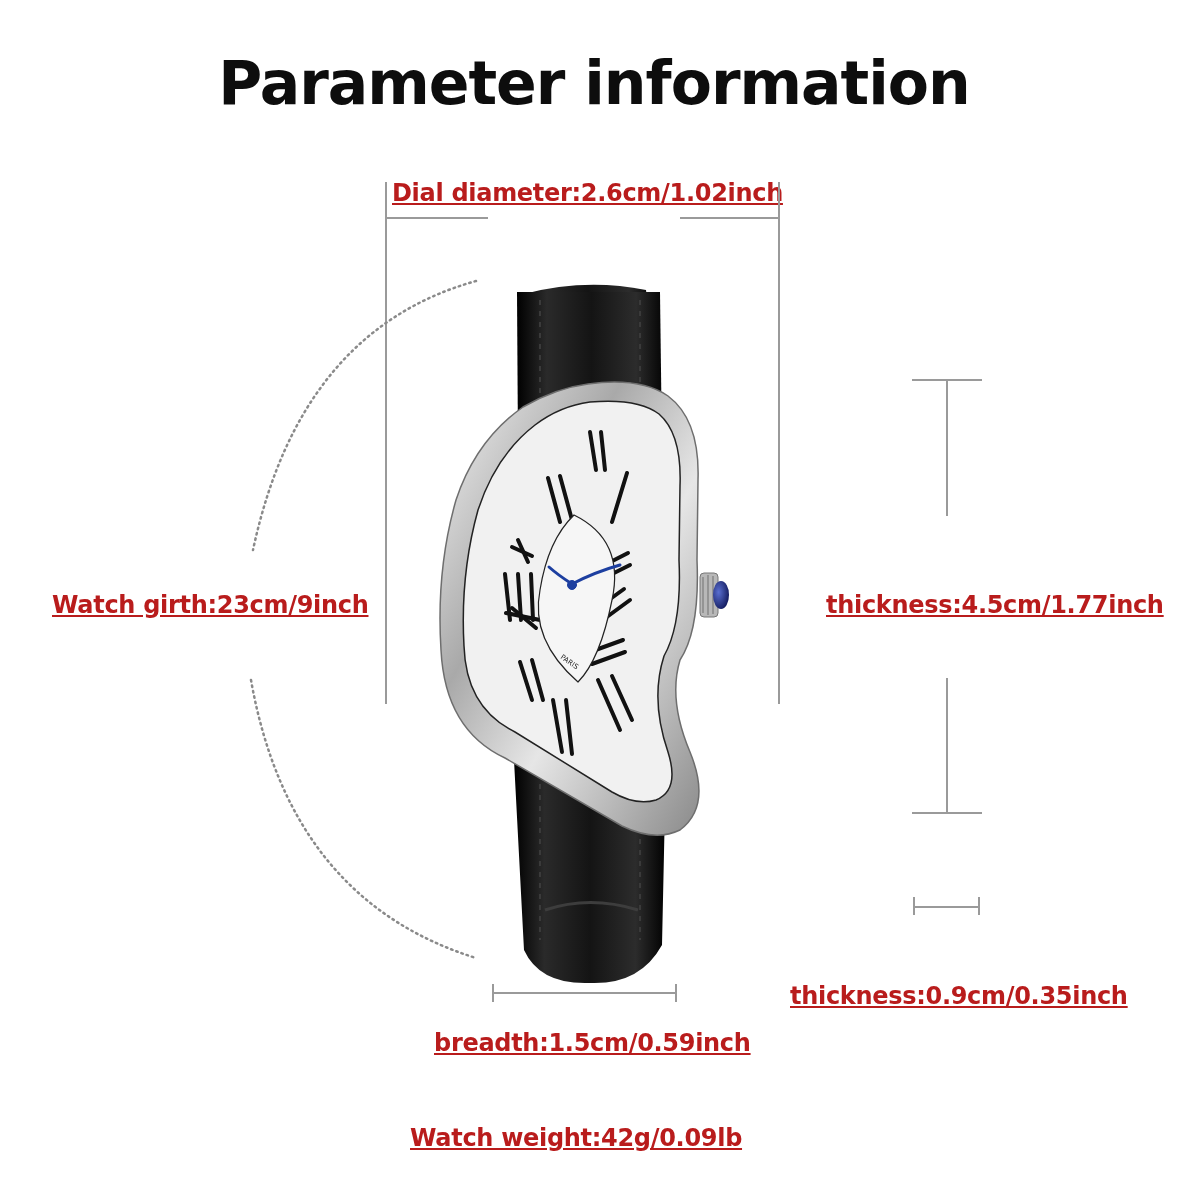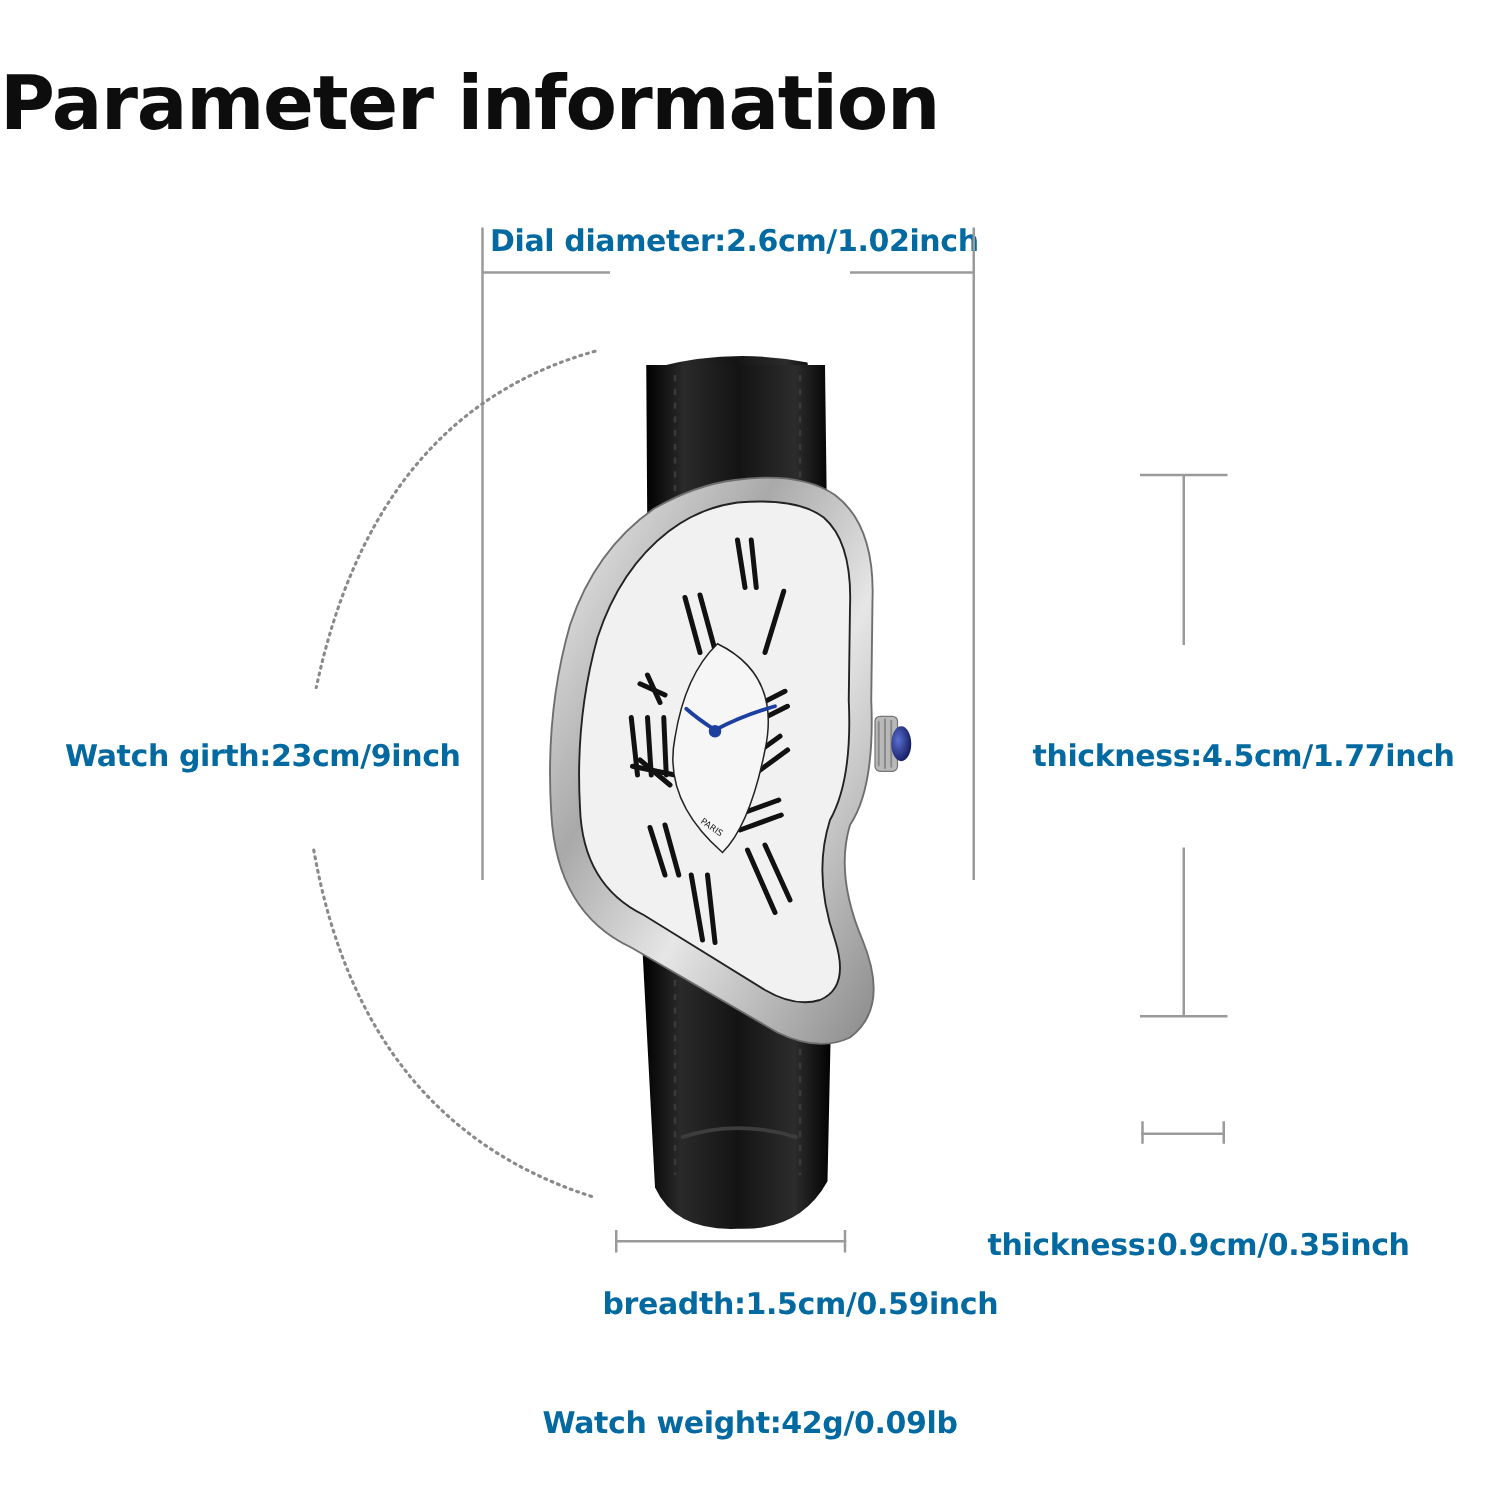--- a/index.html
+++ b/index.html
@@ -1,21 +1,21 @@
 <!DOCTYPE html>
 <html><head>
   <meta charset="utf-8">
   <style>
     html, body { margin: 0; padding: 0; background: #ffffff; }
     body { width: 1200px; height: 1200px; position: relative; overflow: hidden;
            font-family: "DejaVu Sans", "Liberation Sans", sans-serif; color: #111; }
     .abs { position: absolute; }
-    .title { left: 0; width: 1188px; top: 48px; 
+    .title { left: 0; width: 1188px; top: 48px; text-align: center;
              font-size: 60px; font-weight: bold; letter-spacing: -1px; color: #0d0d0d; }
-    .label { font-size: 24px; font-weight: bold; white-space: nowrap; color: #0369a1; letter-spacing: -0.3px; }
+    .label { font-size: 24px; font-weight: bold; white-space: nowrap; color: #b91c1c; letter-spacing: -0.3px; text-decoration: underline; }
     .gline { position: absolute; background: #9a9a9a; }
     svg { position: absolute; left: 0; top: 0; }
   </style>
 </head>
 <body>
 
 <div class="abs title">Parameter information</div>
 
 <div class="abs label" style="left:392px; top:179px;">Dial diameter:2.6cm/1.02inch</div>
 <div class="gline" style="left:385px; top:182px; width:2px; height:522px;"></div>
@@ -32,23 +32,23 @@
 <div class="gline" style="left:913px; top:906px; width:66px; height:2px;"></div>
 <div class="gline" style="left:913px; top:897px; width:2px; height:18px;"></div>
 <div class="gline" style="left:978px; top:897px; width:2px; height:18px;"></div>
 <div class="abs label" style="left:790px; top:982px;">thickness:0.9cm/0.35inch</div>
 
 <div class="abs label" style="left:52px; top:591px;">Watch girth:23cm/9inch</div>
 
 <div class="gline" style="left:493px; top:992px; width:184px; height:2px;"></div>
 <div class="gline" style="left:492px; top:984px; width:2px; height:18px;"></div>
 <div class="gline" style="left:675px; top:984px; width:2px; height:18px;"></div>
-<div class="abs label" style="left:434px; top:1029px;margin-left:48px;">breadth:1.5cm/0.59inch</div>
+<div class="abs label" style="left:434px; top:1029px;">breadth:1.5cm/0.59inch</div>
 
-<div class="abs label" style="left:434px; top:1124px;">Watch weight:42g/0.09lb</div>
+<div class="abs label" style="left:410px; top:1124px;">Watch weight:42g/0.09lb</div>
 
 <svg width="1200" height="1200" viewBox="0 0 1200 1200">
   <defs>
     <linearGradient id="strapG" x1="0" x2="1" y1="0" y2="0">
       <stop offset="0" stop-color="#000"></stop>
       <stop offset="0.2" stop-color="#2a2a2a"></stop>
       <stop offset="0.5" stop-color="#141414"></stop>
       <stop offset="0.8" stop-color="#2c2c2c"></stop>
       <stop offset="1" stop-color="#000"></stop>
     </linearGradient>

